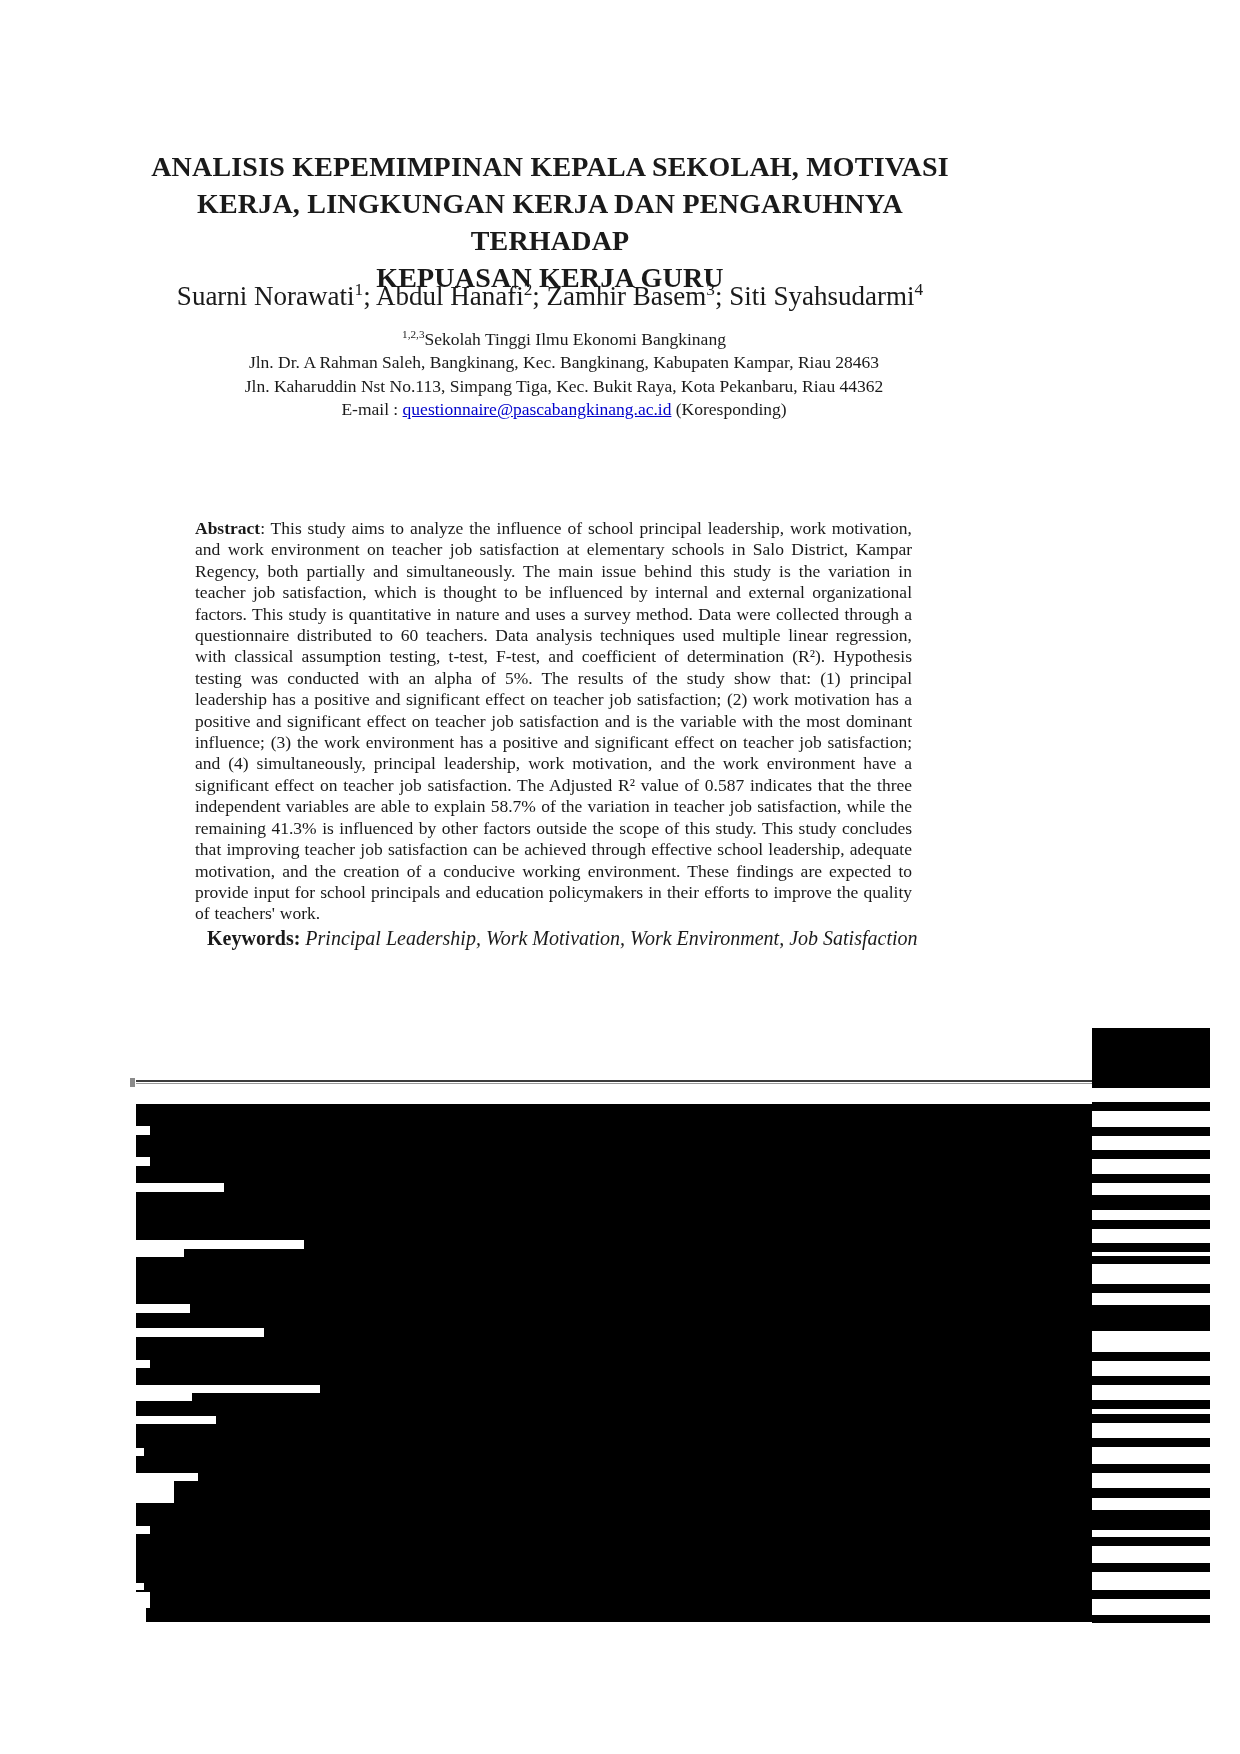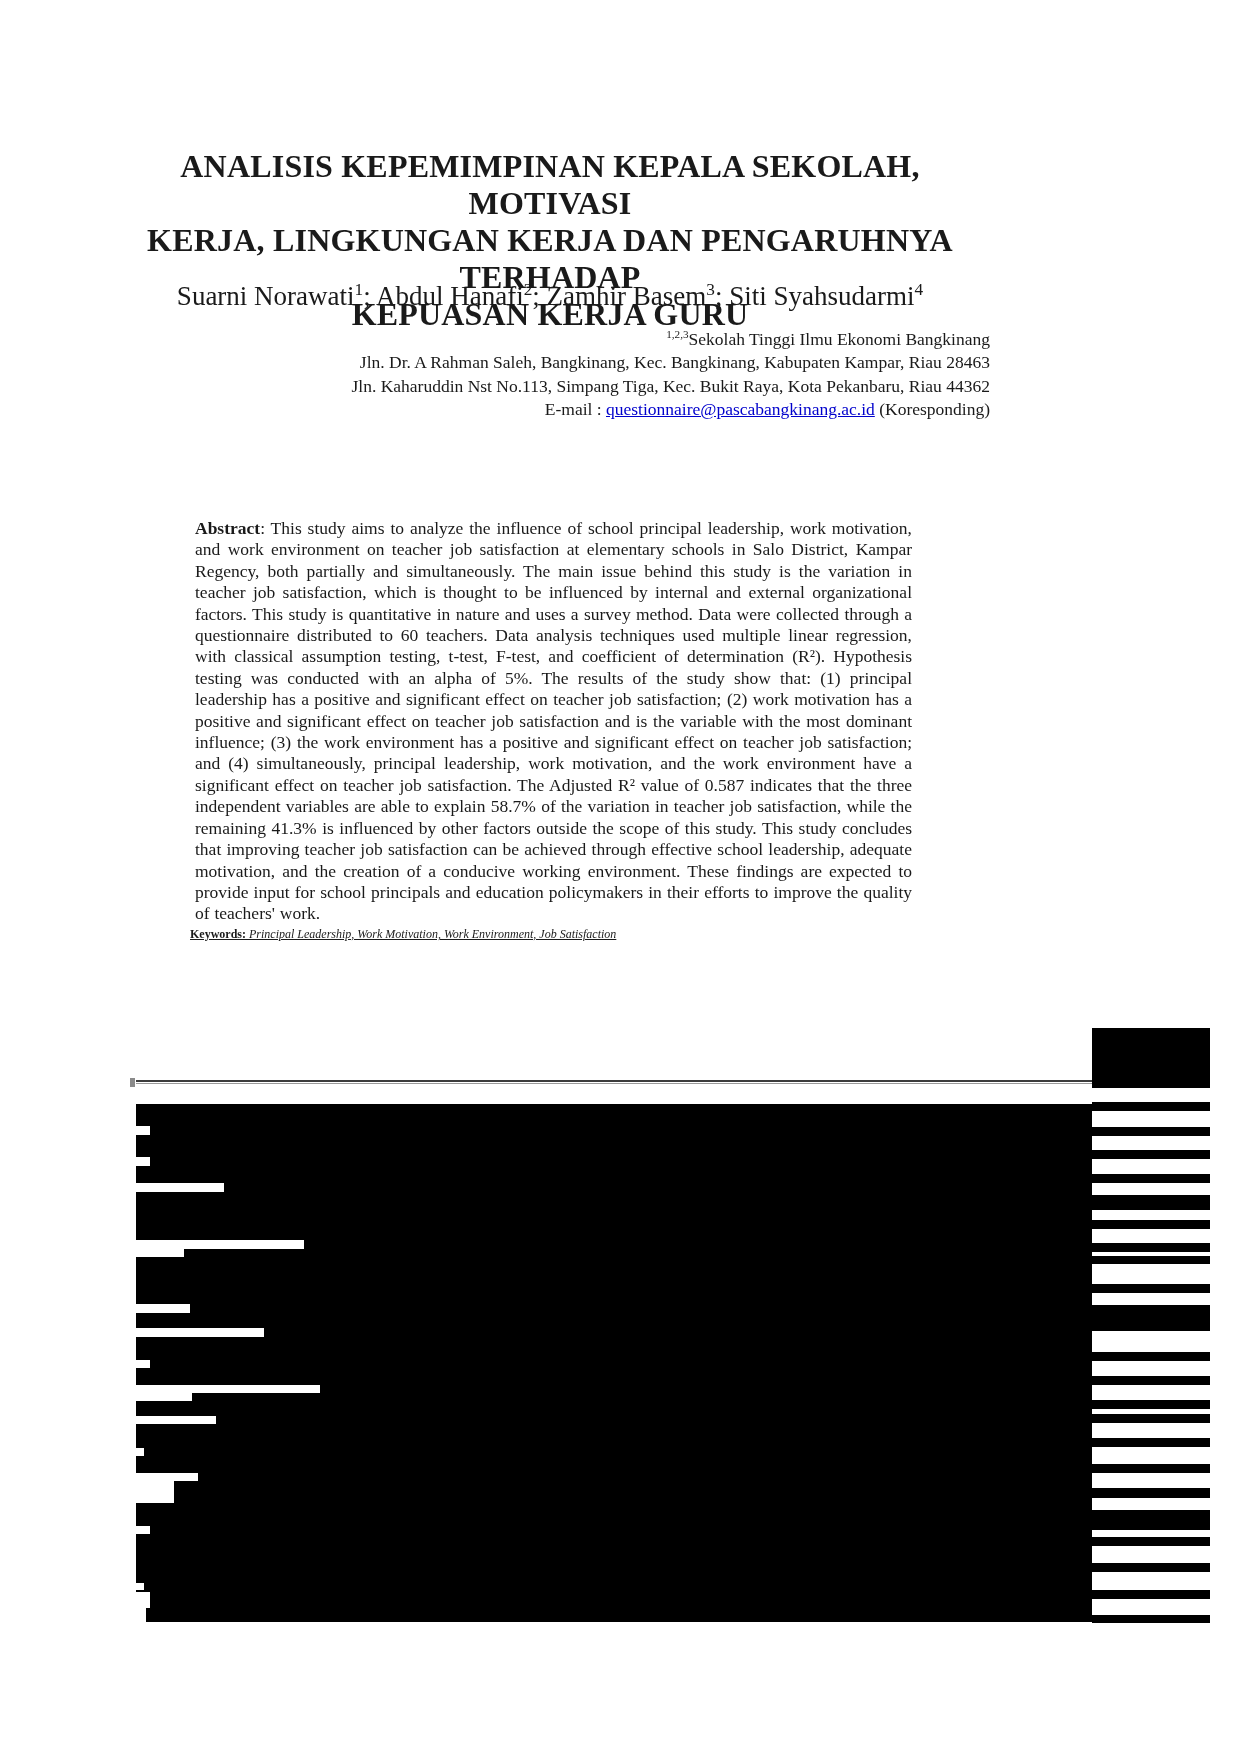--- a/index.html
+++ b/index.html
@@ -6,44 +6,43 @@
   .page{
     position:relative;
     width:1240px;height:1754px;
     background:#ffffff;
     font-family:"Liberation Serif","DejaVu Serif",serif;
     color:#1a1a1a;
     overflow:hidden;
   }
   .title{
     position:absolute;left:130px;top:148px;width:840px;
-    text-align:center;font-weight:bold;font-size:32px;line-height:37px;
+    text-align:center;font-weight:bold;font-size:28px;line-height:37px;
     letter-spacing:0.2px;
   }
   .authors{
     position:absolute;left:130px;top:281px;width:840px;
     text-align:center;font-size:27px;
   }
   sup{font-size:64%;line-height:0;}
   .affil{
-    position:absolute;left:110px;top:328px;width:880px;
-    text-align:right;font-size:17.5px;line-height:23.3px;
+    position:absolute;left:124px;top:328px;width:880px;
+    text-align:center;font-size:17.5px;line-height:23.3px;
   }
   .email-link{color:#0000cc;text-decoration:underline;}
   .abstract{
     position:absolute;left:195px;top:482px;width:717px;
     font-size:17.5px;line-height:21.4px;text-align:justify;
     word-spacing:0.5px;
     margin-top:36px;
   }
   .abstract b{font-weight:bold;}
   .keywords{
-    position:absolute;left:190px;top:927px;width:760px;
-    font-size:12px;
-    text-decoration:underline;
+    position:absolute;left:207px;top:927px;width:760px;
+    font-size:20px;
   }
   .keywords .kw-body{font-style:italic;}
   .rule{
     position:absolute;height:4px;
     background:linear-gradient(to bottom,#3c3c3c 0,#3c3c3c 2px,#ffffff 2px,#ffffff 3px,#9a9a9a 3px,#9a9a9a 4px);
   }
   .rule-cap{position:absolute;background:#8a8a8a;}
   .redc{position:absolute;background:#000000;}
   .notch{position:absolute;background:#ffffff;}
 </style>

